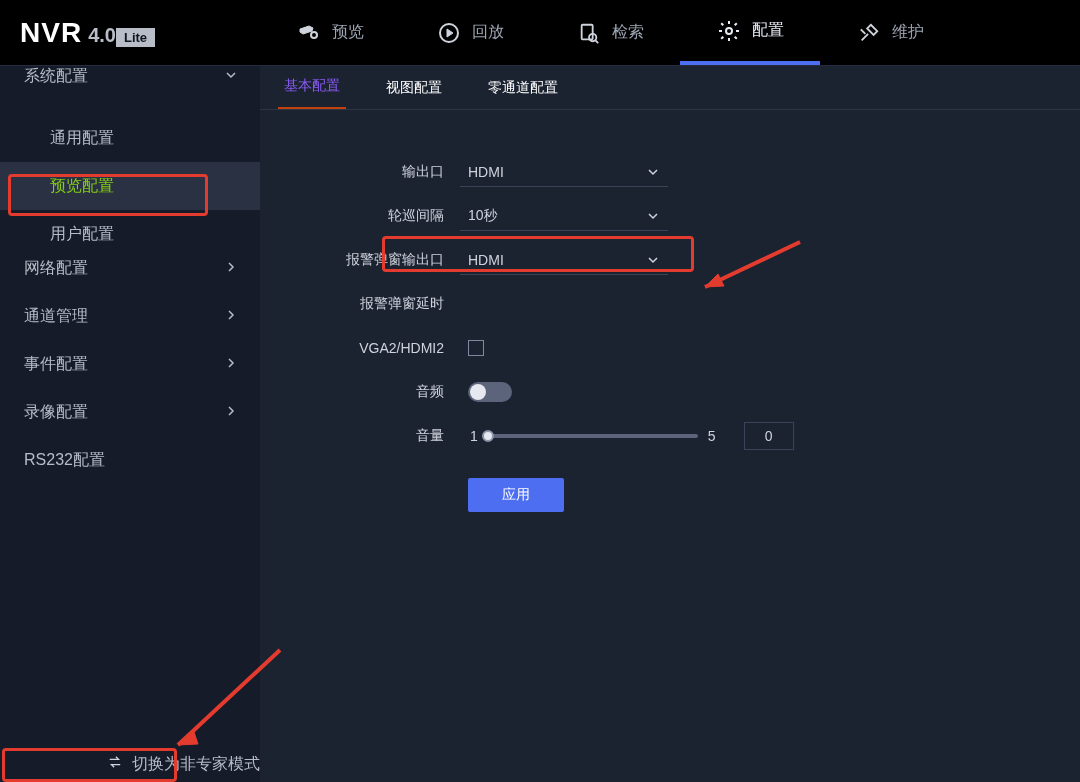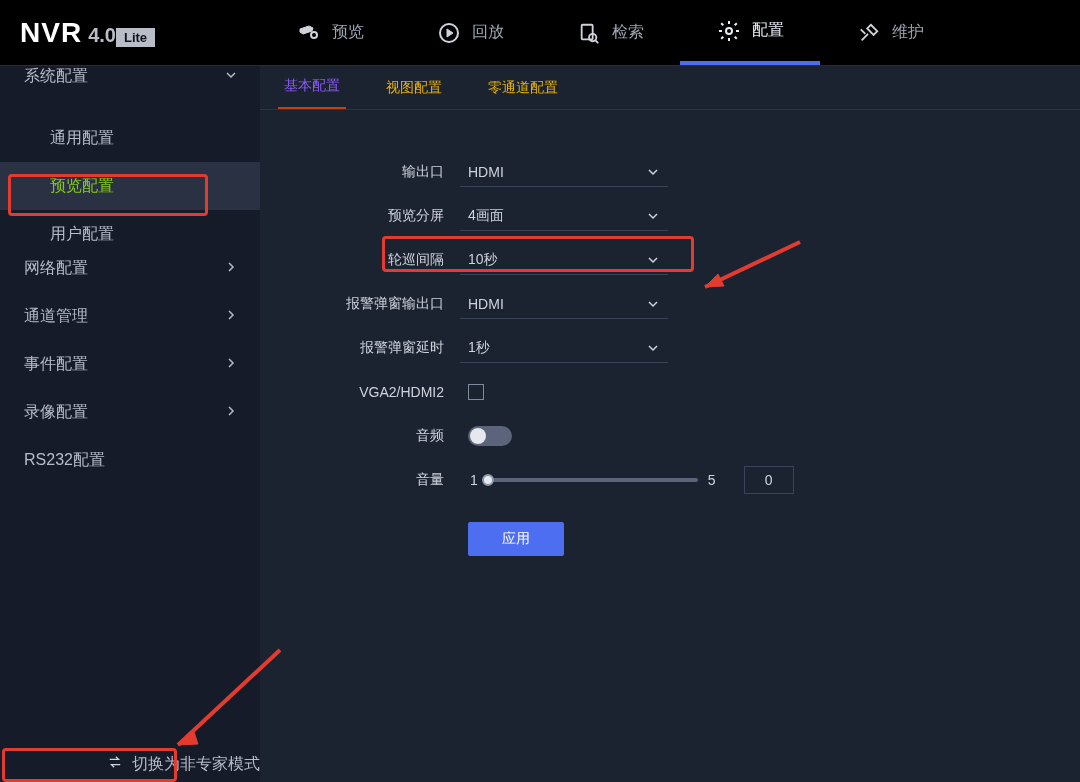--- a/index.html
+++ b/index.html
@@ -28,21 +28,21 @@
   .side-sub { height:48px; display:flex; align-items:center; padding-left:50px; color:#b7bcc7; cursor:pointer;}
   .side-sub.active { background:#2a3142; color:#84cc16; }
   .chev { width:10px; height:10px; display:inline-block;}
   .chev svg { stroke:#b7bcc7; }
 
   .sidebar-footer { position:absolute; bottom:0; left:0; right:0; height:36px; display:flex; align-items:center; padding-left:20px; color:#b7bcc7; cursor:pointer;justify-content:flex-end;}
   .swap-icon { margin-right:10px; }
 
   
   .tabs { height:44px; display:flex; align-items:flex-end; padding-left:18px; border-bottom:1px solid #2c3548;}
-  .tab { padding:12px 6px; margin-right:34px; color:#eab308; cursor:pointer; font-size:14px;}
+  .tab { padding:12px 6px; margin-right:34px; color:#ffffff; cursor:pointer; font-size:14px;}
   .tab.active { color:#8b5cf6; border-bottom:2px solid #c2410c;}
 
   
   .form { padding:40px 0 0 0; }
   .row { display:flex; align-items:center; height:44px;}
   .lbl { width:200px; text-align:right; padding-right:16px; color:#cfd3dc; font-size:14px;}
   .select { position:relative; width:208px; height:30px; border-bottom:1px solid #3a4357; display:flex; align-items:center; padding-left:8px; color:#cfd3dc; font-size:14px; cursor:pointer;}
   .select .caret { position:absolute; right:10px; }
   .caret svg{ stroke:#cfd3dc;}
   .chk { width:16px; height:16px; border:1px solid #7f8aa1; margin-left:8px; cursor:pointer;}
@@ -190,54 +190,39 @@
       <div class="row">
         <div class="lbl">输出口</div>
         <div class="select">
           <span>HDMI</span>
           <span class="caret"><svg width="10" height="10" viewBox="0 0 10 10">
                 <path d="M1 3l4 4 4-4" fill="none" stroke-width="1.5"></path>
               </svg></span>
         </div>
       </div>
       <div class="row">
-        <div class="lbl">预览分屏</div>
-        <div class="select">
-          <span>4画面</span>
-          <span class="caret"><svg width="10" height="10" viewBox="0 0 10 10">
-                <path d="M1 3l4 4 4-4" fill="none" stroke-width="1.5"></path>
-              </svg></span>
-        </div>
-      </div>
-      <div class="row">
         <div class="lbl">轮巡间隔</div>
         <div class="select">
           <span>10秒</span>
           <span class="caret"><svg width="10" height="10" viewBox="0 0 10 10">
                 <path d="M1 3l4 4 4-4" fill="none" stroke-width="1.5"></path>
               </svg></span>
         </div>
       </div>
       <div class="row">
         <div class="lbl">报警弹窗输出口</div>
         <div class="select">
           <span>HDMI</span>
           <span class="caret"><svg width="10" height="10" viewBox="0 0 10 10">
                 <path d="M1 3l4 4 4-4" fill="none" stroke-width="1.5"></path>
               </svg></span>
         </div>
       </div>
       <div class="row">
         <div class="lbl">报警弹窗延时</div>
-        <div class="select">
-          <span>1秒</span>
-          <span class="caret"><svg width="10" height="10" viewBox="0 0 10 10">
-                <path d="M1 3l4 4 4-4" fill="none" stroke-width="1.5"></path>
-              </svg></span>
-        </div>
       </div>
       <div class="row">
         <div class="lbl">VGA2/HDMI2</div>
         <div class="chk"></div>
       </div>
       <div class="row">
         <div class="lbl">音频</div>
         <div class="toggle"></div>
       </div>
       <div class="row">

